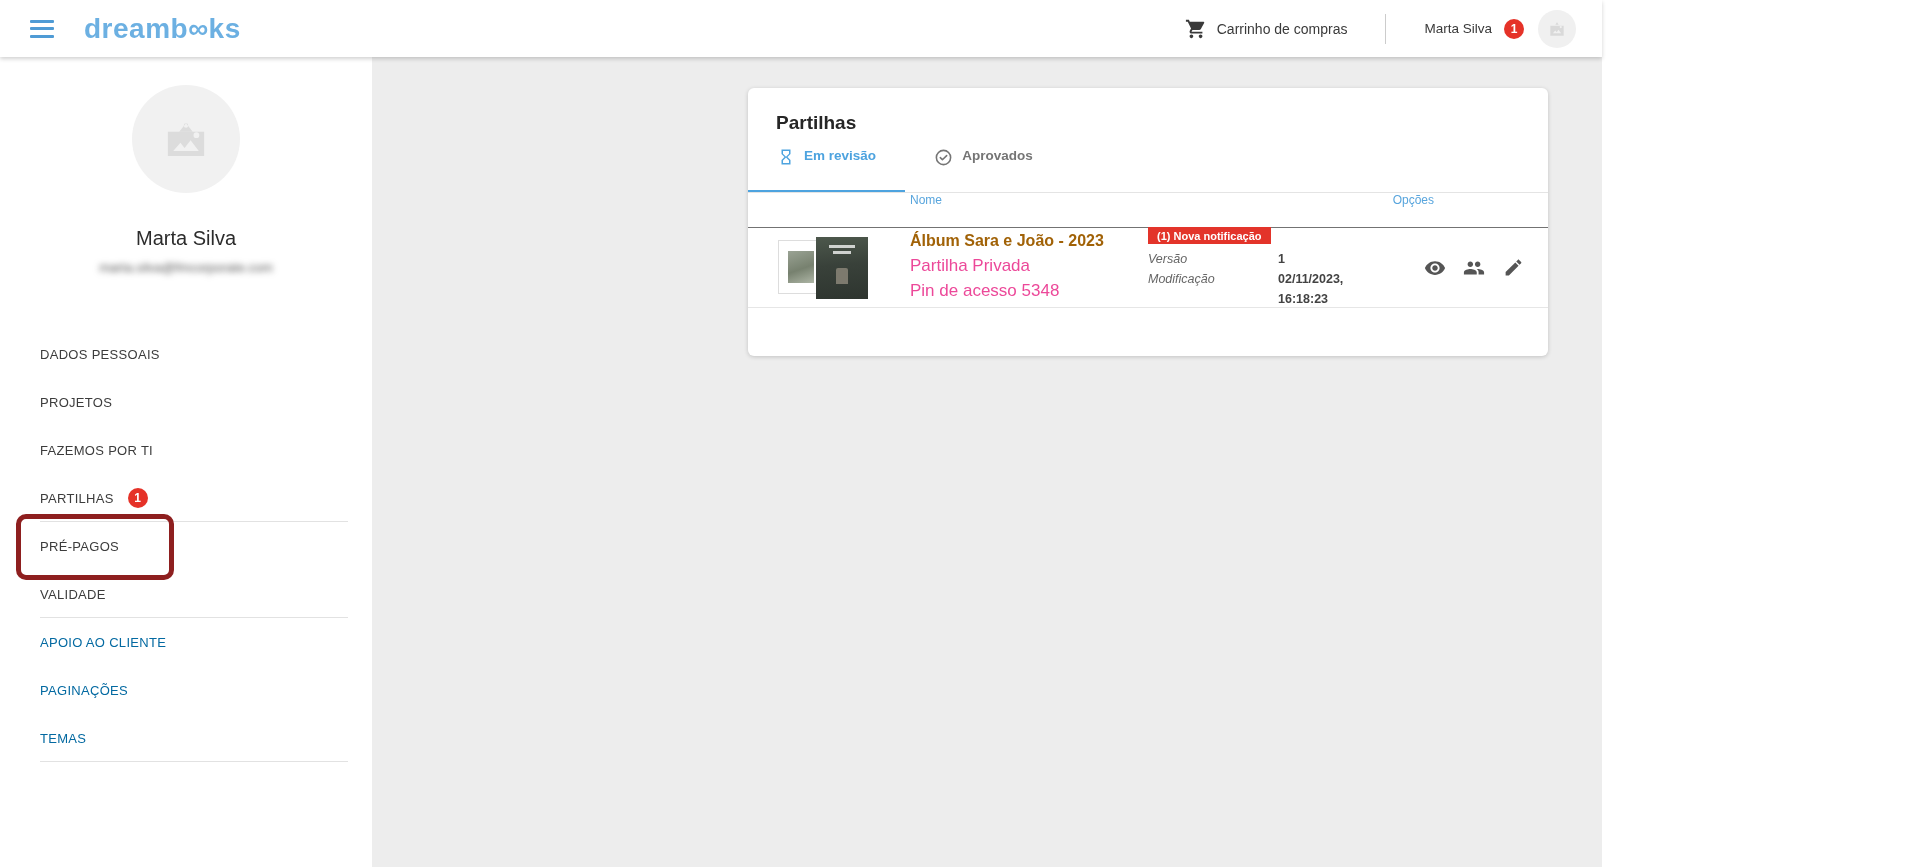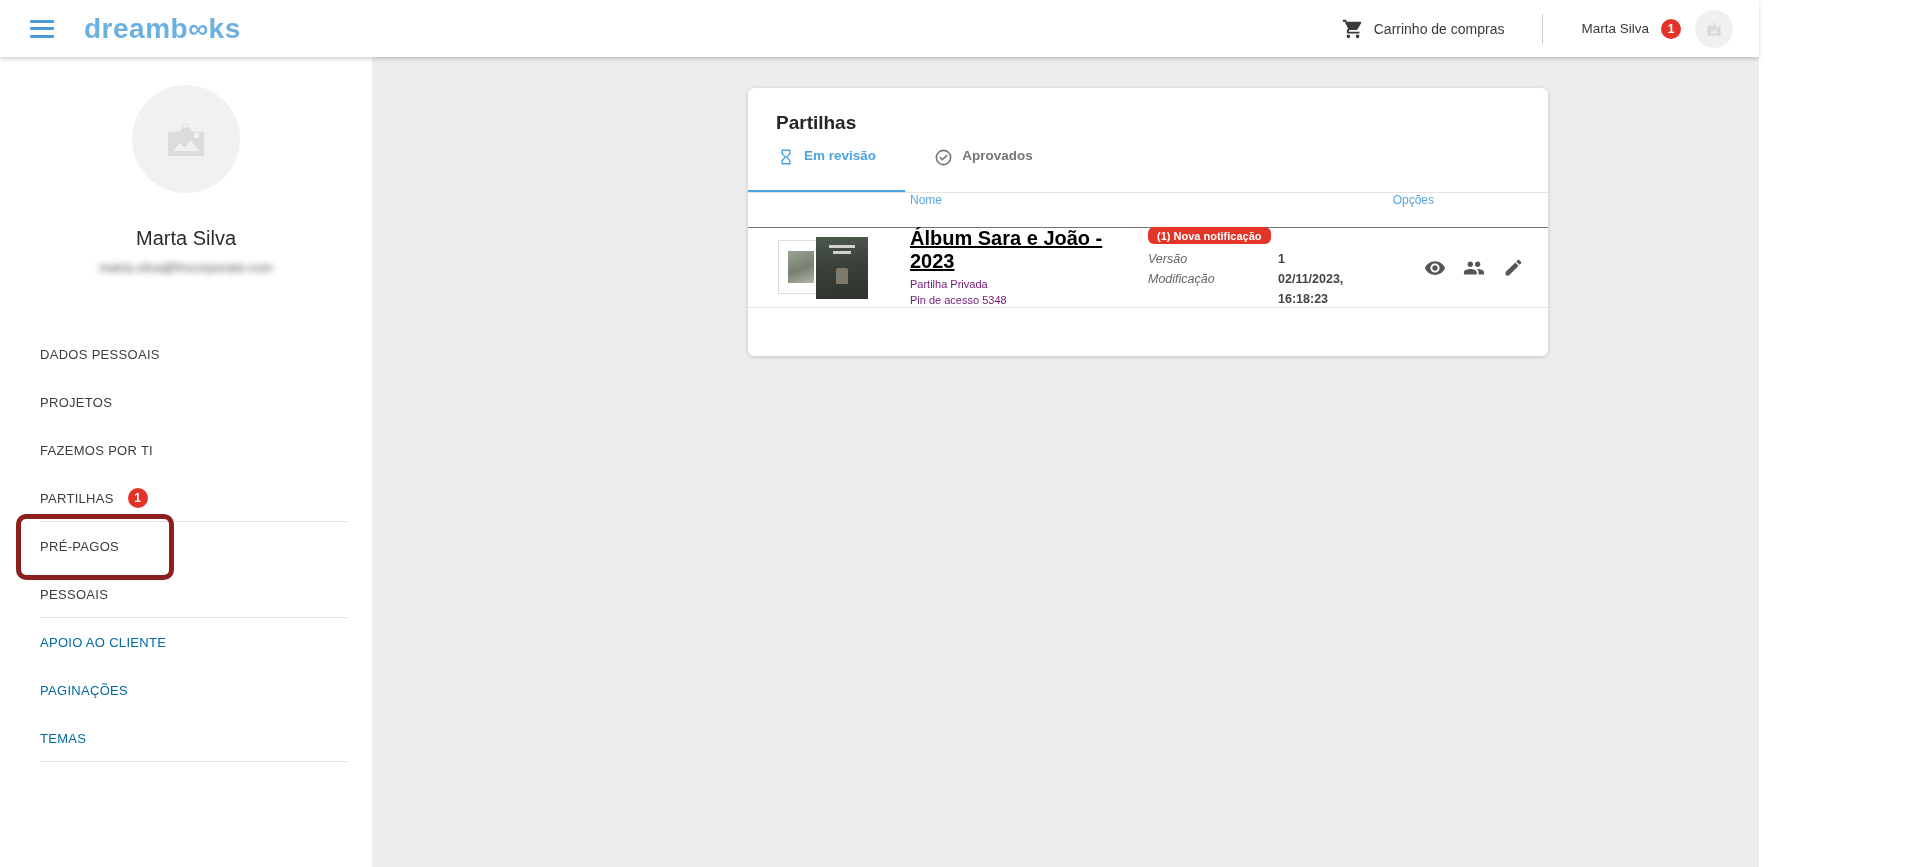--- a/index.html
+++ b/index.html
@@ -1,18 +1,18 @@
 <!DOCTYPE html>
 <html><head>
 <meta charset="utf-8">
 <style>
   * { margin:0; padding:0; box-sizing:border-box; }
   html,body { width:1918px; height:867px; overflow:hidden; background:#fff;
               font-family:"Liberation Sans", sans-serif; }
-  .stage { position:relative; width:1759px; height:867px; background:#ededed; }
+  .stage { position:relative; width:1602px; height:867px; background:#ededed; }
 
   
   .topbar { position:absolute; top:0; left:0; width:100%; height:57px; background:#fff;
             display:flex; align-items:center; padding:0 26px; z-index:20;
             box-shadow:0 2px 4px rgba(0,0,0,0.18); }
   .hamburger { width:24px; height:18px; display:flex; flex-direction:column; justify-content:space-between; cursor:pointer; margin-left:4px; }
   .hamburger span { display:block; height:3px; border-radius:1px; background:#4f9bd5; }
   .logo { margin-left:30px; font-size:28px; font-weight:bold; color:#6cb0e2; letter-spacing:0.5px; }
   .topbar-right { margin-left:auto; display:flex; align-items:center; }
   .cart { display:flex; align-items:center; cursor:pointer; }
@@ -61,25 +61,25 @@
   .cover-light { position:absolute; left:2px; top:3px; width:46px; height:54px; background:#fff;
                  border:1px solid #ddd; display:flex; align-items:center; justify-content:center; }
   .cover-light .photo { width:26px; height:32px; background:linear-gradient(160deg,#9aa394 0%,#77816f 55%,#aeb6a6 100%); }
   .cover-dark { position:absolute; left:40px; top:0; width:52px; height:62px;
                 background:linear-gradient(175deg,#4d584c 0%,#39413a 45%,#2e352f 100%);
                 display:flex; flex-direction:column; align-items:center; }
   .cover-dark .line { width:26px; height:3px; background:rgba(255,255,255,0.75); margin-top:8px; }
   .cover-dark .line.short { width:18px; margin-top:3px; }
   .cover-dark .fig { width:12px; height:16px; background:#7d7a6e; margin-top:14px; border-radius:2px 2px 0 0; }
   .name-block { flex:0 0 238px; }
-  .row-title { font-size:20px; font-weight:bold; color:#000000; margin-bottom:4px;text-decoration:underline; }
-  .row-sub { font-size:11px; color:#701a75; line-height:1.45; }
+  .row-title { font-size:16px; font-weight:bold; color:#a16207; margin-bottom:4px; }
+  .row-sub { font-size:17px; color:#ec4899; line-height:1.45; }
   .status-block { flex:0 0 240px; }
   .pill { display:inline-block; background:#e3342a; color:#fff; font-size:11px; font-weight:bold;
-          padding:2.5px 9px; border-radius:6px; margin-bottom:5px; }
+          padding:2.5px 9px; border-radius:0; margin-bottom:5px; }
   .kv { display:grid; grid-template-columns:130px auto; font-size:12.5px; line-height:1.6; }
   .kv .k { font-style:italic; color:#666; }
   .kv .v { color:#434343; font-weight:bold; }
   .row-actions { display:flex; align-items:center; gap:17px; margin-left:36px; }
   .icon-btn { width:22px; height:22px; cursor:pointer; display:flex; align-items:center; justify-content:center; }
   .card-footer { height:48px; }
 </style>
 </head>
 <body>
 
@@ -136,21 +136,21 @@
           <span>FAZEMOS POR TI</span>
         </li>
       <li class="divider-after">
         <span>PARTILHAS</span>
         <span class="count-badge">1</span>
       </li>
       <li>
           <span>PRÉ-PAGOS</span>
         </li>
       <li class="divider-after">
-          <span>PESSOAIS</span>
+          <span>VALIDADE</span>
         </li>
       <li class="accent">
           <span>APOIO AO CLIENTE</span>
         </li>
       <li class="accent">
           <span>PAGINAÇÕES</span>
         </li>
       <li class="accent divider-after">
           <span>TEMAS</span>
         </li>

